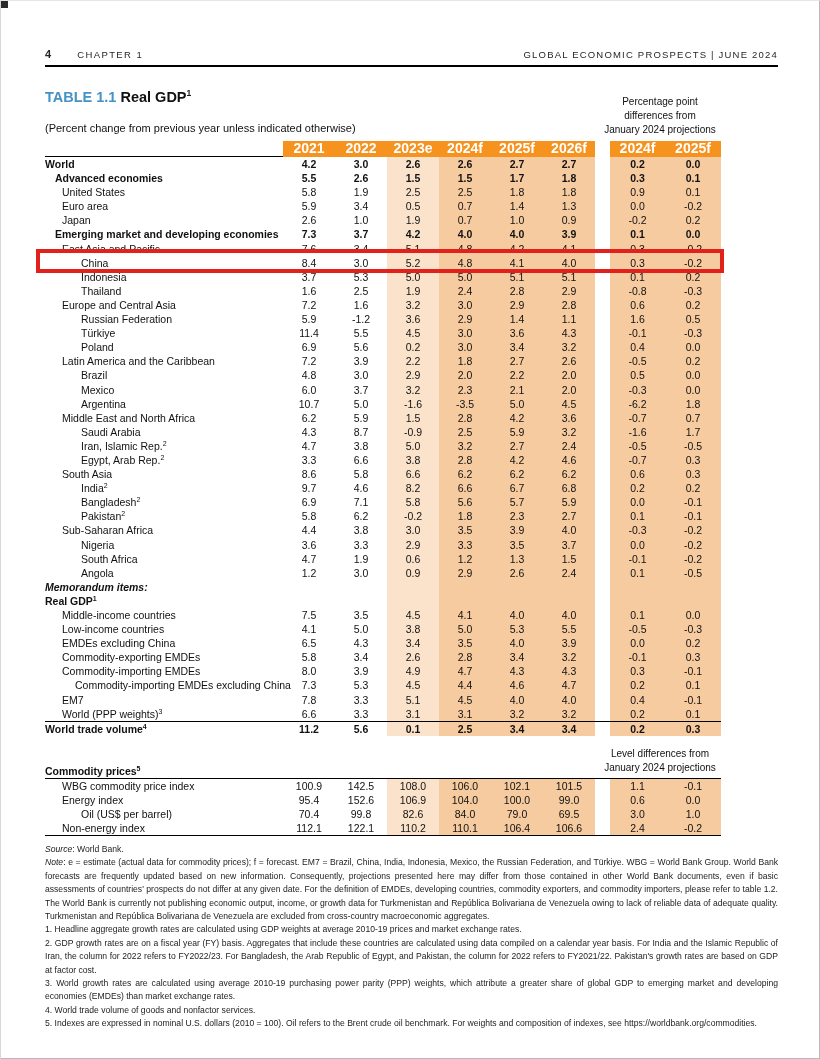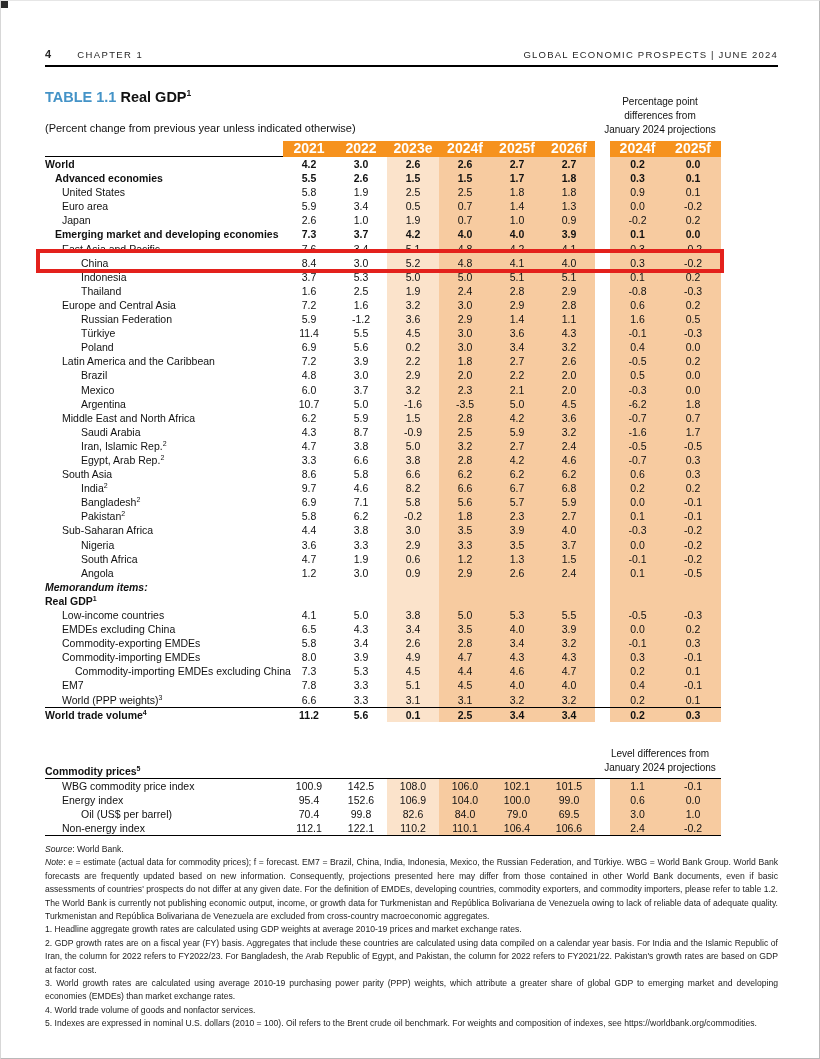--- a/index.html
+++ b/index.html
@@ -467,20 +467,32 @@
           <td class="val "></td>
           <td class="val light"></td>
           <td class="val med"></td>
           <td class="val med"></td>
           <td class="val med"></td>
           <td></td>
           <td class="val med"></td>
           <td class="val med"></td>
         </tr>
         <tr>
+          <td class="lbl" style="padding-left: 17px;">Middle-income countries</td>
+          <td class="val ">7.5</td>
+          <td class="val ">3.5</td>
+          <td class="val light">4.5</td>
+          <td class="val med">4.1</td>
+          <td class="val med">4.0</td>
+          <td class="val med">4.0</td>
+          <td></td>
+          <td class="val med">0.1</td>
+          <td class="val med">0.0</td>
+        </tr>
+        <tr>
           <td class="lbl" style="padding-left: 17px;">Low-income countries</td>
           <td class="val ">4.1</td>
           <td class="val ">5.0</td>
           <td class="val light">3.8</td>
           <td class="val med">5.0</td>
           <td class="val med">5.3</td>
           <td class="val med">5.5</td>
           <td></td>
           <td class="val med">-0.5</td>
           <td class="val med">-0.3</td>

